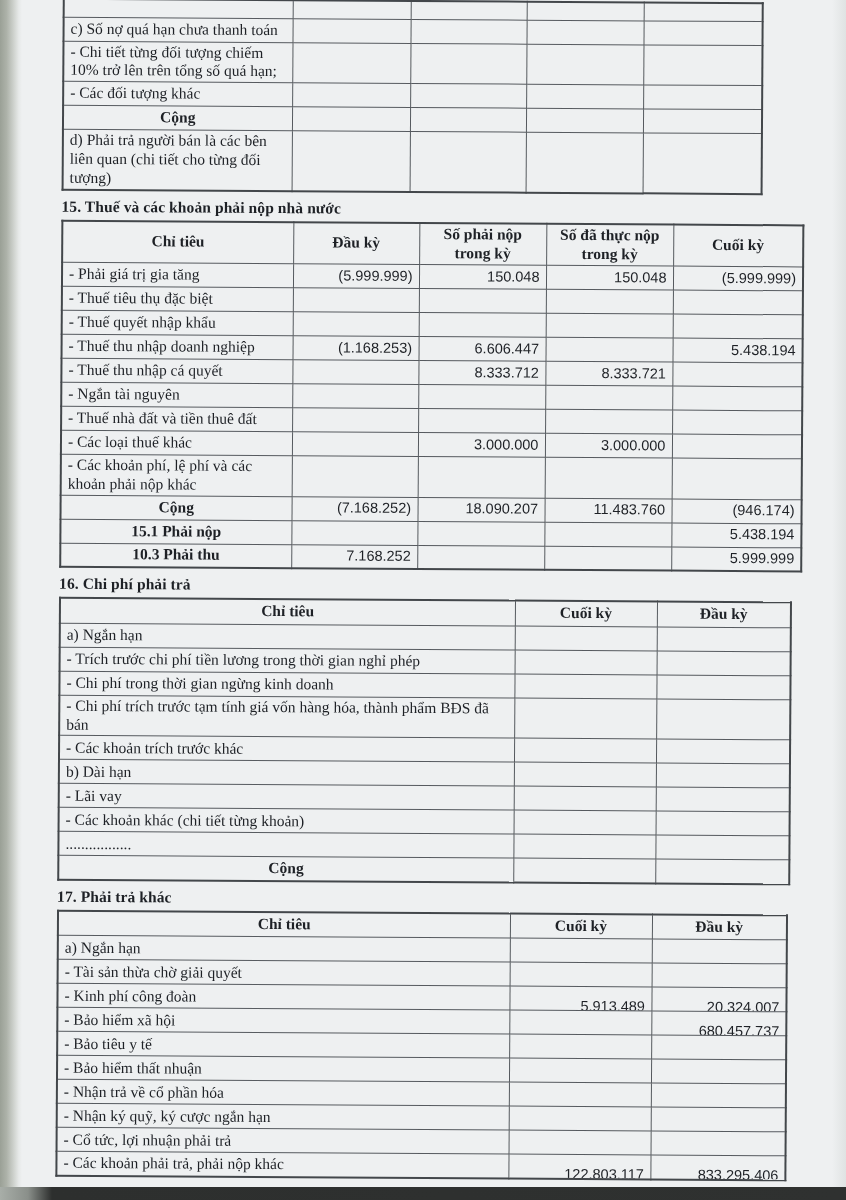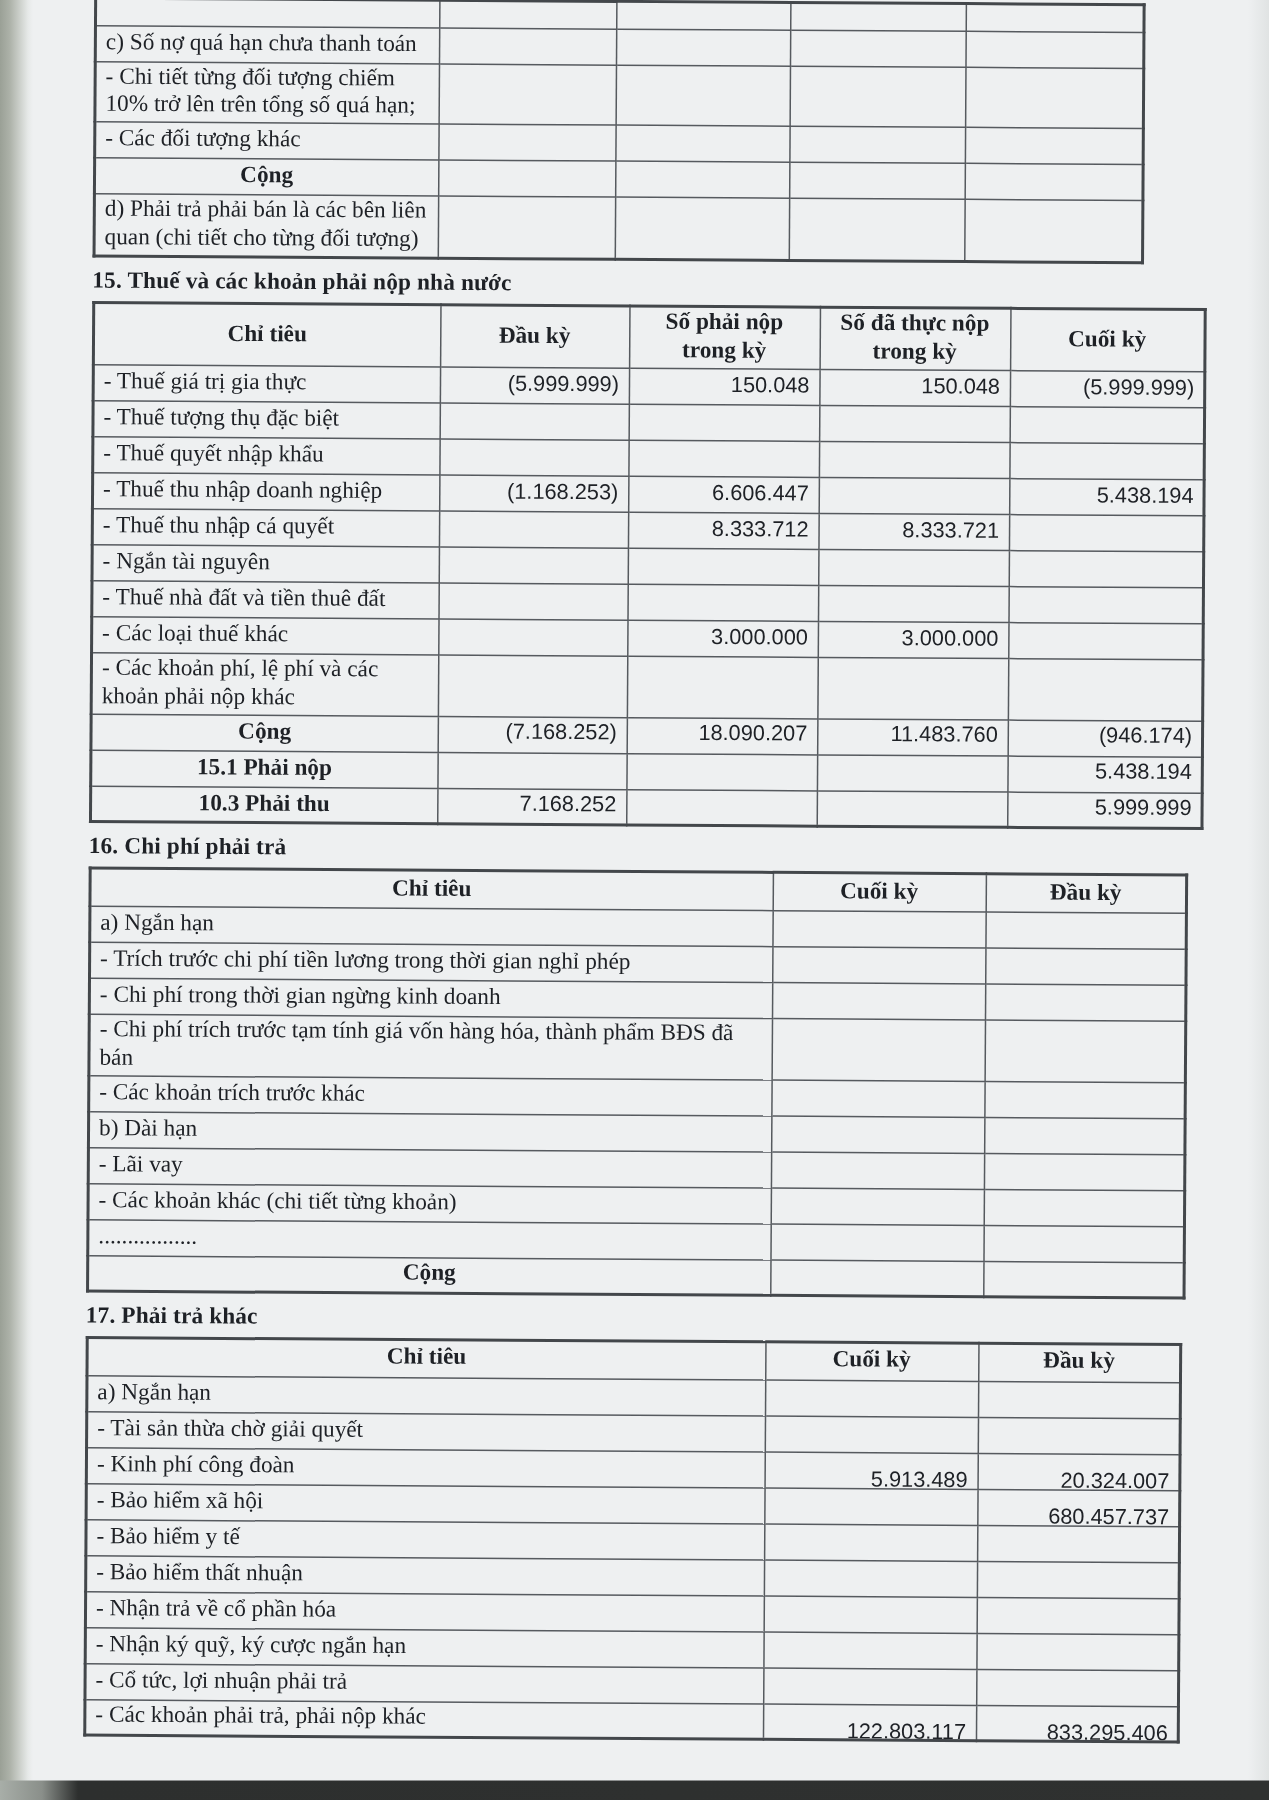--- a/index.html
+++ b/index.html
@@ -99,21 +99,21 @@
           <td class="num"><span></span></td>
         </tr>
         <tr class="total">
           <td class="label"><span>Cộng</span></td>
           <td class="num"><span></span></td>
           <td class="num"><span></span></td>
           <td class="num"><span></span></td>
           <td class="num"><span></span></td>
         </tr>
         <tr>
-          <td class="label"><span>d) Phải trả phải bán là các bên liên quan (chi tiết cho từng đối tượng)</span></td>
+          <td class="label"><span>d) Phải trả người bán là các bên liên quan (chi tiết cho từng đối tượng)</span></td>
           <td class="num"><span></span></td>
           <td class="num"><span></span></td>
           <td class="num"><span></span></td>
           <td class="num"><span></span></td>
         </tr>
       </tbody>
   </table>
 
   <h3>15. Thuế và các khoản phải nộp nhà nước</h3>
   <table class="t15">
@@ -128,28 +128,28 @@
       <tr>
         <th>Chỉ tiêu</th>
         <th>Đầu kỳ</th>
         <th>Số phải nộp trong kỳ</th>
         <th>Số đã thực nộp trong kỳ</th>
         <th>Cuối kỳ</th>
       </tr>
     </thead>
     <tbody>
         <tr>
-          <td class="label"><span>- Thuế giá trị gia thực</span></td>
+          <td class="label"><span>- Phải giá trị gia tăng</span></td>
           <td class="num"><span>(5.999.999)</span></td>
           <td class="num"><span>150.048</span></td>
           <td class="num"><span>150.048</span></td>
           <td class="num"><span>(5.999.999)</span></td>
         </tr>
         <tr>
-          <td class="label"><span>- Thuế tượng thụ đặc biệt</span></td>
+          <td class="label"><span>- Thuế tiêu thụ đặc biệt</span></td>
           <td class="num"><span></span></td>
           <td class="num"><span></span></td>
           <td class="num"><span></span></td>
           <td class="num"><span></span></td>
         </tr>
         <tr>
           <td class="label"><span>- Thuế quyết nhập khẩu</span></td>
           <td class="num"><span></span></td>
           <td class="num"><span></span></td>
           <td class="num"><span></span></td>
@@ -318,21 +318,21 @@
           <td class="label"><span>- Kinh phí công đoàn</span></td>
           <td class="num"><span>5.913.489</span></td>
           <td class="num"><span>20.324.007</span></td>
         </tr>
         <tr>
           <td class="label"><span>- Bảo hiểm xã hội</span></td>
           <td class="num"><span></span></td>
           <td class="num"><span>680.457.737</span></td>
         </tr>
         <tr>
-          <td class="label"><span>- Bảo hiểm y tế</span></td>
+          <td class="label"><span>- Bảo tiêu y tế</span></td>
           <td class="num"><span></span></td>
           <td class="num"><span></span></td>
         </tr>
         <tr>
           <td class="label"><span>- Bảo hiểm thất nhuận</span></td>
           <td class="num"><span></span></td>
           <td class="num"><span></span></td>
         </tr>
         <tr>
           <td class="label"><span>- Nhận trả về cổ phần hóa</span></td>

